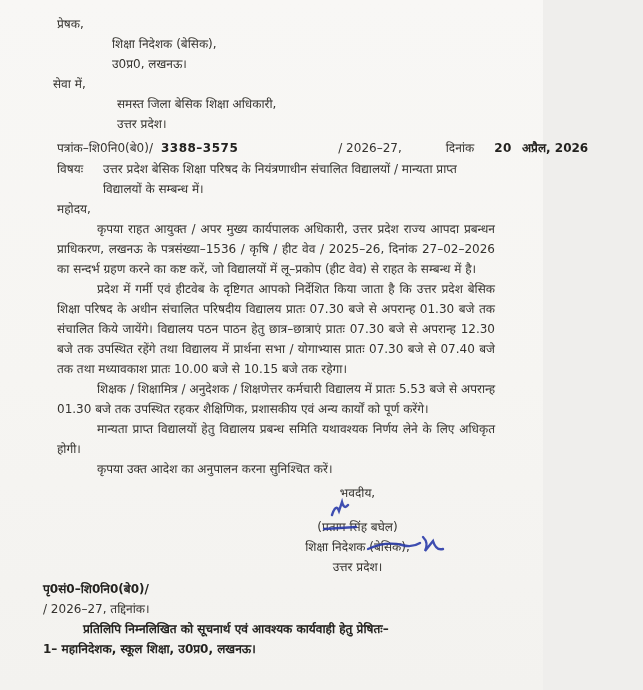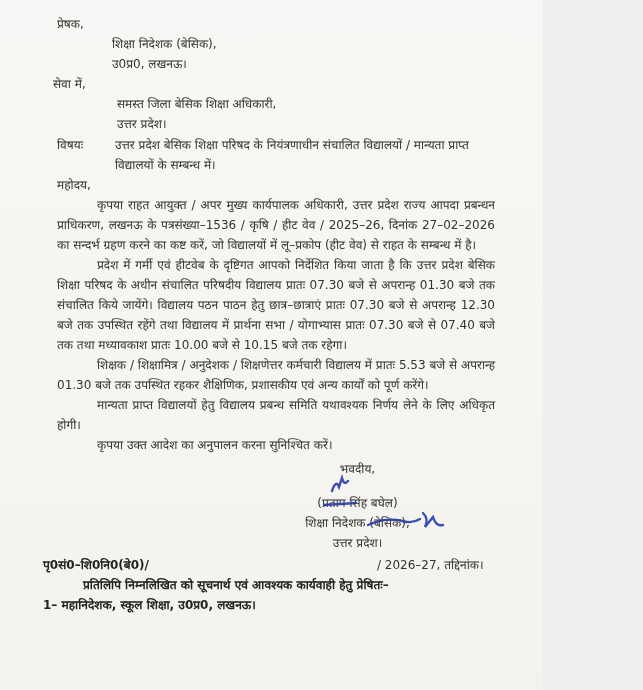--- a/index.html
+++ b/index.html
@@ -23,48 +23,56 @@
   .para{
     text-align:justify;
     text-indent:40px;
     margin:0;
   }
   .refline{display:flex;align-items:baseline;white-space:nowrap;margin-top:4px;}
   .bold{font-weight:bold;color:#23221f;}
   .num{font-weight:bold;color:#23221f;letter-spacing:.5px;}
   .subject{display:flex;margin-top:1px;}
   .subject .lbl{flex:0 0 46px;}
-  .subject .txt{flex:1;margin-left:12px;}
+  .subject .txt{flex:1;}
   .sig-block{
     position:relative;
     width:235px;
     margin:4px 20px 0 auto;
     text-align:center;
   }
   .closing{margin-bottom:8px;}
   .sig-ink{position:absolute;left:0;top:10px;pointer-events:none;}
   .endorse{margin-top:2px;margin-left:-14px;}
-  .endorse-ref{display:flex;white-space:nowrap;}
+  .endorse-ref{display:flex;white-space:nowrap;flex-direction:column;}
   .endorse-ref .gap{display:inline-block;width:228px;}
   .copy-note{font-weight:bold;color:#23221f;text-indent:40px;margin:0;}
   .copy-item{font-weight:bold;color:#23221f;margin:0;}
 </style>
 </head>
 <body>
 
 <div class="page">
 
   <div>प्रेषक,</div>
   <div class="indent1">शिक्षा निदेशक (बेसिक),</div>
   <div class="indent1">उ0प्र0, लखनऊ।</div>
 
   <div style="margin-left:-4px;">सेवा में,</div>
   <div class="indent1" style="margin-left:60px;">समस्त जिला बेसिक शिक्षा अधिकारी,</div>
   <div class="indent1" style="margin-left:60px;">उत्तर प्रदेश।</div>
 
+  <div class="refline">
+    <span>पत्रांक–शि0नि0(बे0)/</span>
+    <span class="num" style="margin-left:8px;">3388–3575</span>
+    <span style="margin-left:100px;">/ 2026–27,</span>
+    <span style="margin-left:44px;">दिनांक</span>
+    <span class="num" style="margin-left:20px;">20</span>
+    <span class="bold" style="margin-left:10px;">अप्रैल, 2026</span>
+  </div>
 
   <div class="subject">
     <span class="lbl">विषयः</span>
     <span class="txt">
       <span>उत्तर प्रदेश बेसिक शिक्षा परिषद के नियंत्रणाधीन संचालित विद्यालयों / मान्यता प्राप्त</span><br>
       <span>विद्यालयों के सम्बन्ध में।</span>
     </span>
   </div>
 
   <div>महोदय,</div>

